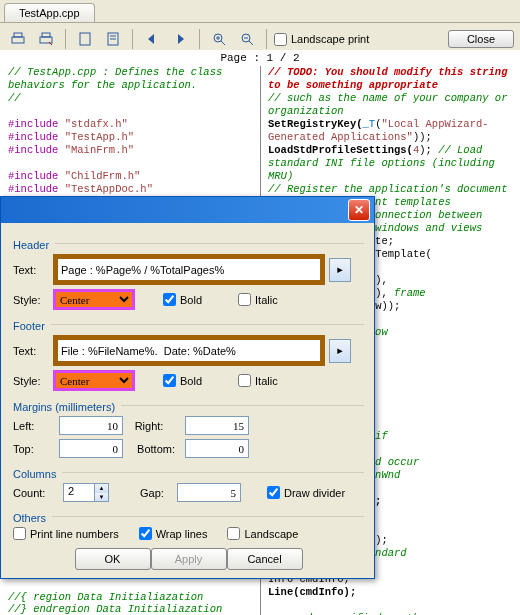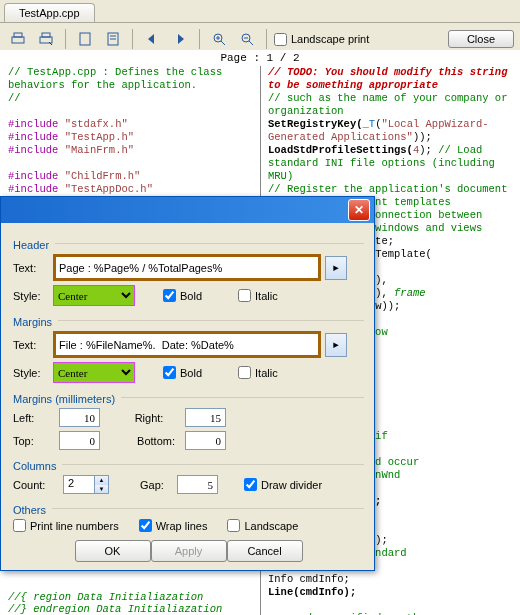--- a/index.html
+++ b/index.html
@@ -90,21 +90,21 @@
   .col1 { width: 50%; padding-right: 8px; }
   .col2 { width: 50%; padding-left: 8px; position: relative; }
   .col-divider {
     position: absolute;
     left: 0;
     top: 0;
     bottom: 0;
     width: 1px;
     background: #888;
   }
-  .c-comment { color: #008000; }
+  .c-comment { color: #008000; font-style: italic; }
   .c-pre { color: #a000a0; }
   .c-str { color: #a04040; }
   .c-kw { color: #0000e0; }
   .c-todo { color: #c00000; font-weight: bold; font-style: italic; }
   .c-type { color: #0070c0; }
   .c-fn { color: #000; font-weight: bold; }
   .c-ital { font-style: italic; color:#008000; }
   .footer-line {
     position: absolute;
     bottom: 0;
@@ -155,56 +155,56 @@
     margin-bottom: 3px;
   }
   .row {
     display: flex;
     align-items: center;
     margin-bottom: 4px;
   }
   .lbl { width: 40px; }
   .lbl2 { width: 50px; }
   input[type="text"].fld {
-    border: 3px solid #a16207;
+    border: 5px solid #a16207;
     padding: 2px 3px;
     font-size: 11px;
     height: 17px;
     box-sizing: content-box;
     font-family: Tahoma, Arial, sans-serif;
   }
   .fld-long { width: 256px; }
   .sel {
-    border: 1px solid #d946ef;
+    border: 3px solid #d946ef;
     font-size: 11px;
     height: 21px;
     width: 82px;
     font-family: Tahoma;
-    background:#84cc16;
+    background:#f97316;
   }
   .arrow-btn {
     width: 20px;
     height: 22px;
     border: 1px solid #7f9db9;
     background: linear-gradient(to bottom,#eef3fb,#cfe0f7);
     display:flex;
     align-items:center;
     justify-content:center;
     margin-left:4px;
   }
   .hr-line {
     height: 1px;
     background: #d0cdbf;
     margin: 2px 0 4px 0;
     flex: 1;
   }
   .sec-row { display:flex; align-items:center; gap:6px; margin-top:6px;}
   .num {
     border: 1px solid #7f9db9;
-    width: 41px;
+    width: 64px;
     height: 19px;
     text-align: right;
     padding: 1px 4px;
     font-size: 11px;
     font-family: Tahoma;
     box-sizing: border-box;
   }
   .spin {
     border: 1px solid #7f9db9;
     width: 46px;
@@ -383,21 +383,21 @@
           <input type="checkbox" checked="" style="">
           <span>Bold</span>
         </label>
       <label class="chk" style="margin-left:36px">
           <input type="checkbox" style="">
           <span>Italic</span>
         </label>
     </div>
 
     <div class="sec-row">
-        <span class="section-head">Margins</span>
+        <span class="section-head">Footer</span>
         <div class="hr-line"></div>
       </div>
     <div class="row">
       <span class="lbl">Text:</span>
       <input type="text" class="fld fld-long" value="File : %FileName%.  Date: %Date%" style="">
       <div class="arrow-btn">▸</div>
     </div>
     <div class="row">
       <span class="lbl">Style:</span>
       <select class="sel"><option>Center</option></select>

